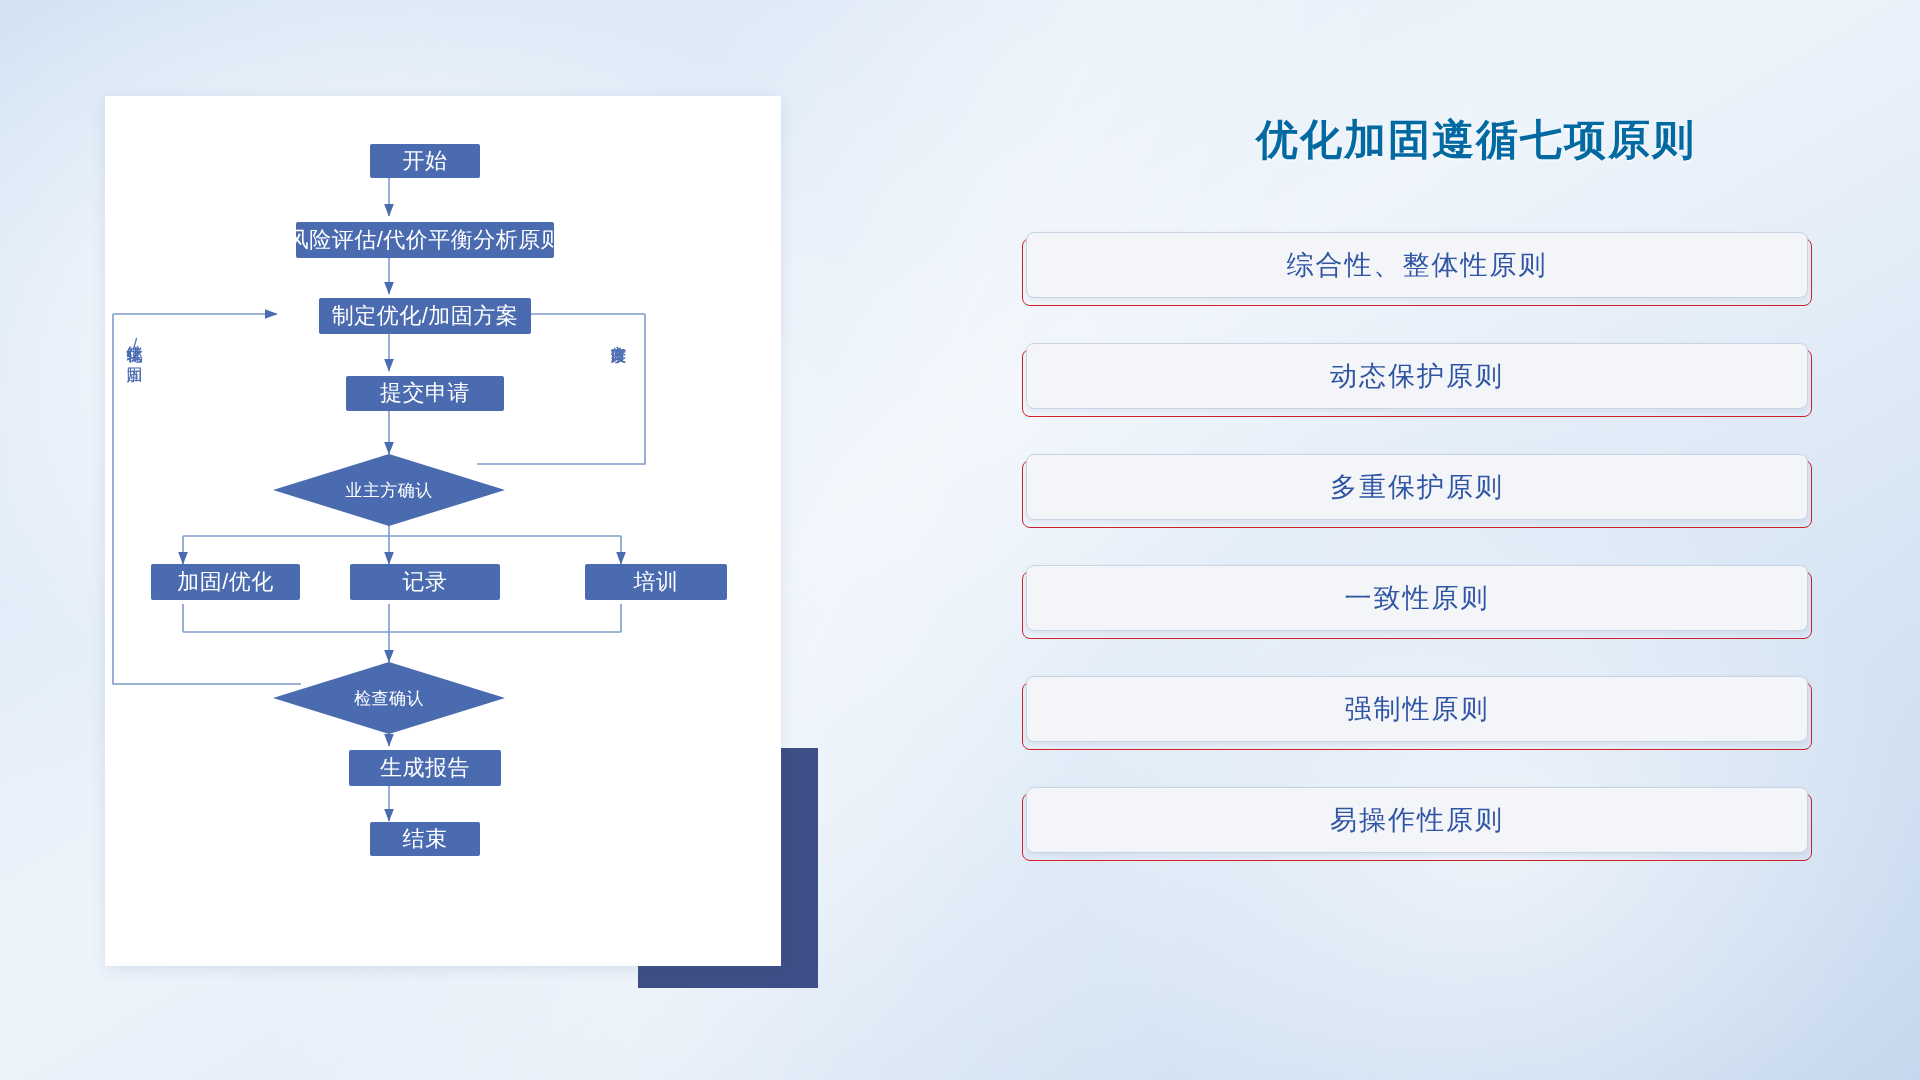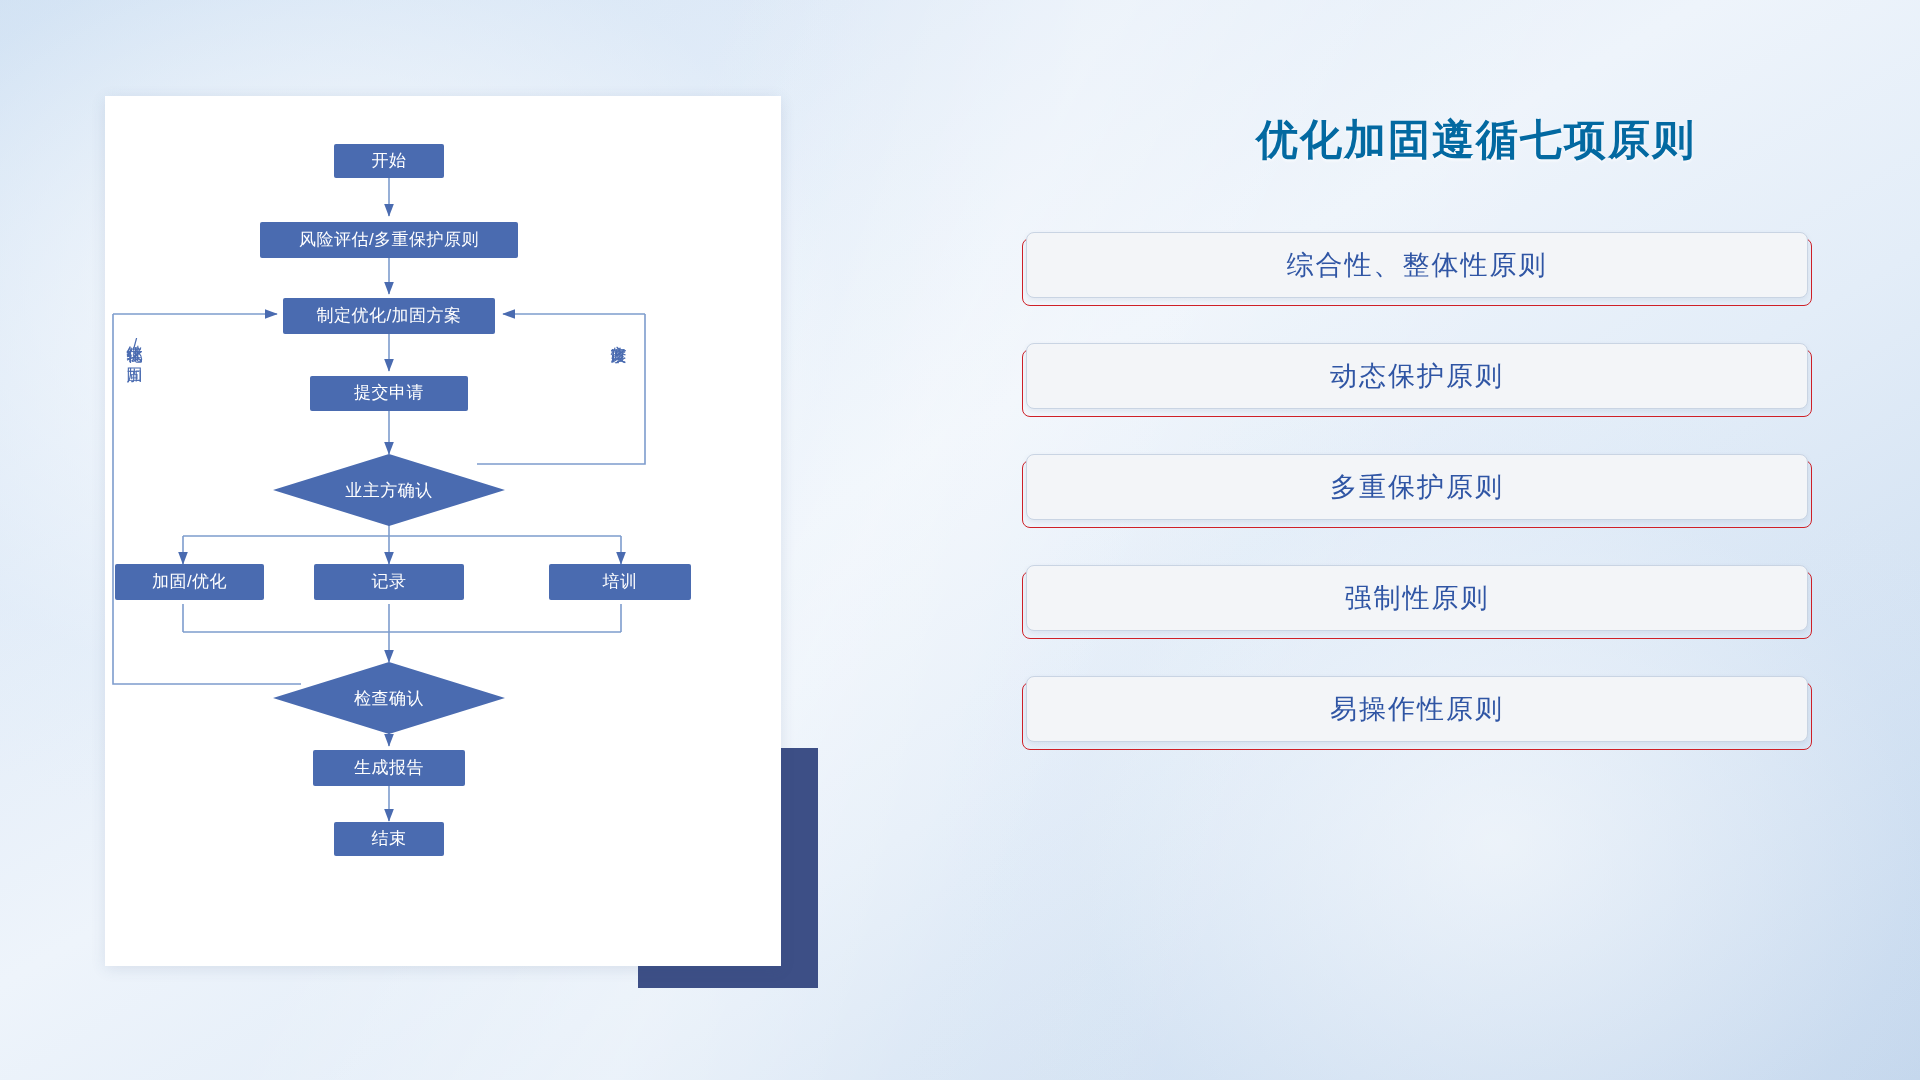--- a/index.html
+++ b/index.html
@@ -47,29 +47,30 @@
     width: 676px;
     height: 870px;
     background: #ffffff;
     box-shadow: 0 3px 14px rgba(60,80,120,0.12);
   }
 
   .fbox {
     position: absolute;
     background: #4a6bb0;
     color: #ffffff;
-    font-size: 17px;
+    font-size: 22px;
     line-height: 1.2;
     display: flex;
     align-items: center;
     justify-content: center;
     border-radius: 2px;
     text-align: center;
     white-space: nowrap;
     letter-spacing: 0.5px;
+    margin-left: 36px;
   }
   .diamond-wrap {
     position: absolute;
     display: flex;
     align-items: center;
     justify-content: center;
   }
   .diamond-shape {
     position: absolute;
     left: 0; top: 0;
@@ -205,21 +206,21 @@
         <path d="M8,218 L8,588 L196,588"></path>
         <path d="M8,218 L172,218" marker-end="url(#arr)"></path>
       </g>
     </svg>
 
     <div class="fbox" style="left:229px; top:48px; width:110px; height:34px;">
       <span>开始</span>
     </div>
 
     <div class="fbox" style="left:155px; top:126px; width:258px; height:36px;">
-      <span>风险评估/多重保护原则</span>
+      <span>风险评估/代价平衡分析原则</span>
     </div>
 
     <div class="fbox" style="left:178px; top:202px; width:212px; height:36px;">
       <span>制定优化/加固方案</span>
     </div>
 
     <div class="fbox" style="left:205px; top:280px; width:158px; height:35px;">
       <span>提交申请</span>
     </div>
 
@@ -277,20 +278,26 @@
       </div>
     </div>
 
     <div class="principle">
       <div class="accent"></div>
       <div class="pill">
         <span class="ptext">多重保护原则</span>
       </div>
     </div>
 
+    <div class="principle">
+      <div class="accent"></div>
+      <div class="pill">
+        <span class="ptext">一致性原则</span>
+      </div>
+    </div>
 
     <div class="principle">
       <div class="accent"></div>
       <div class="pill">
         <span class="ptext">强制性原则</span>
       </div>
     </div>
 
     <div class="principle">
       <div class="accent"></div>

